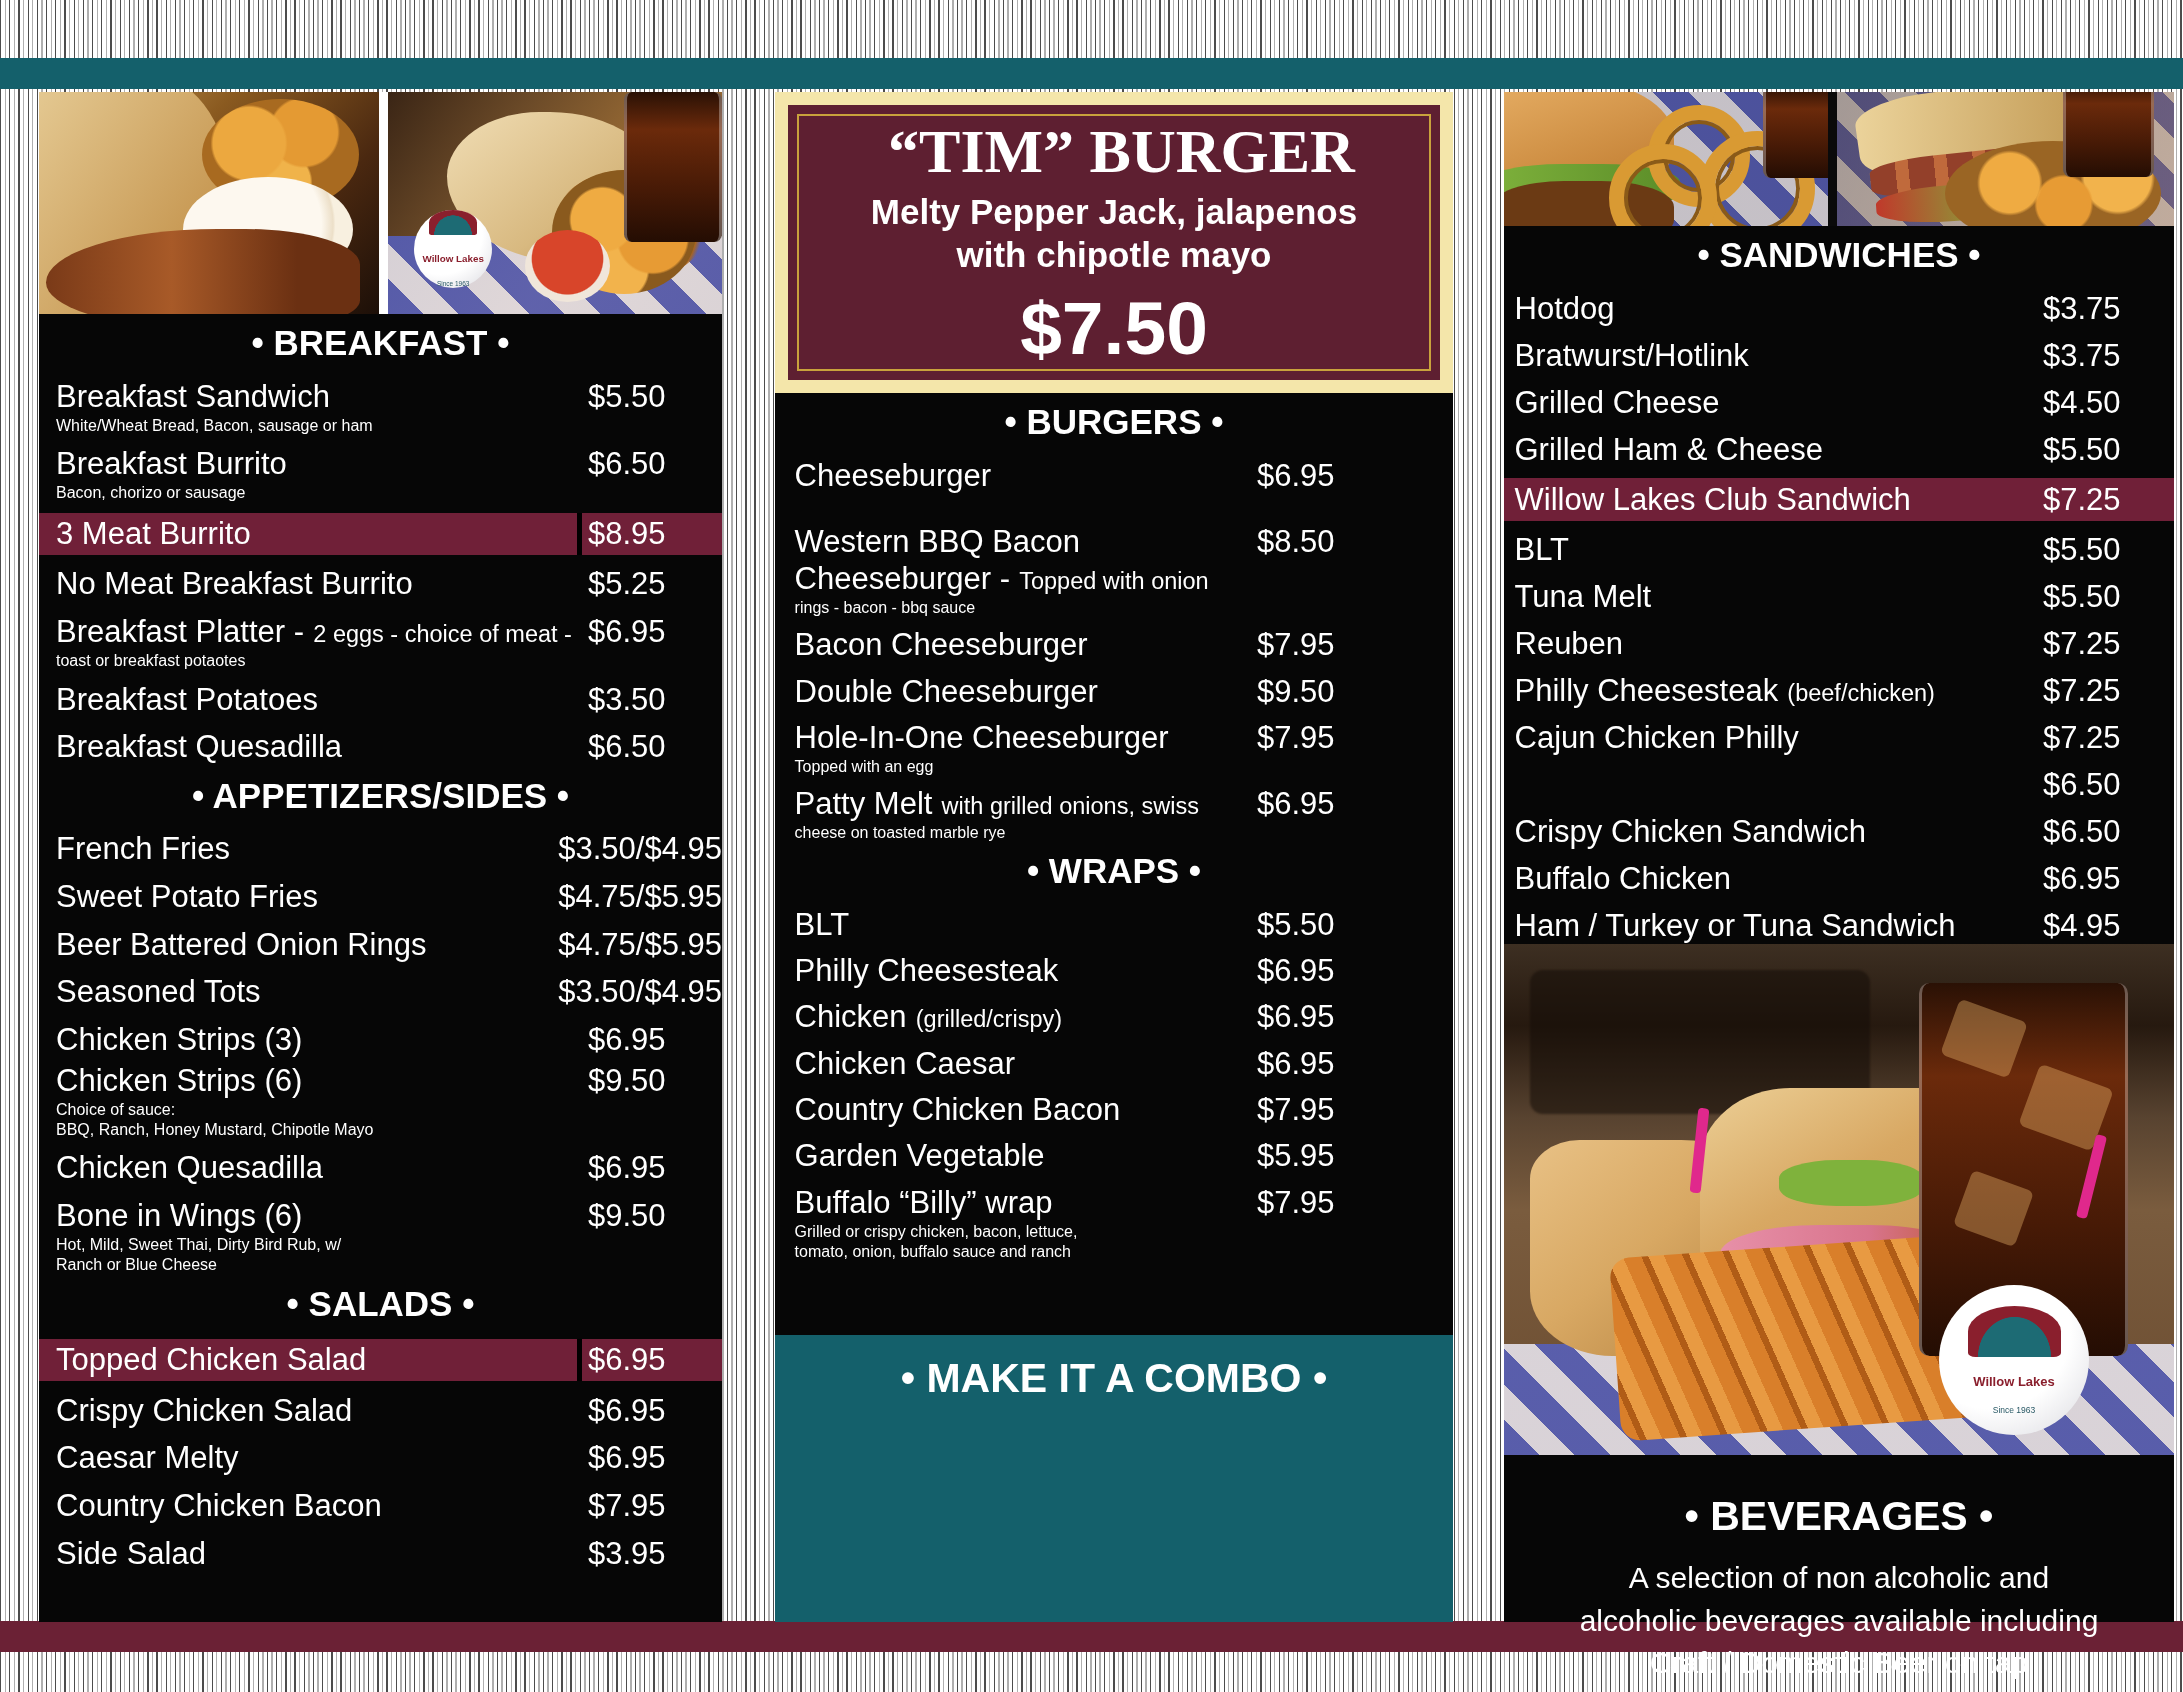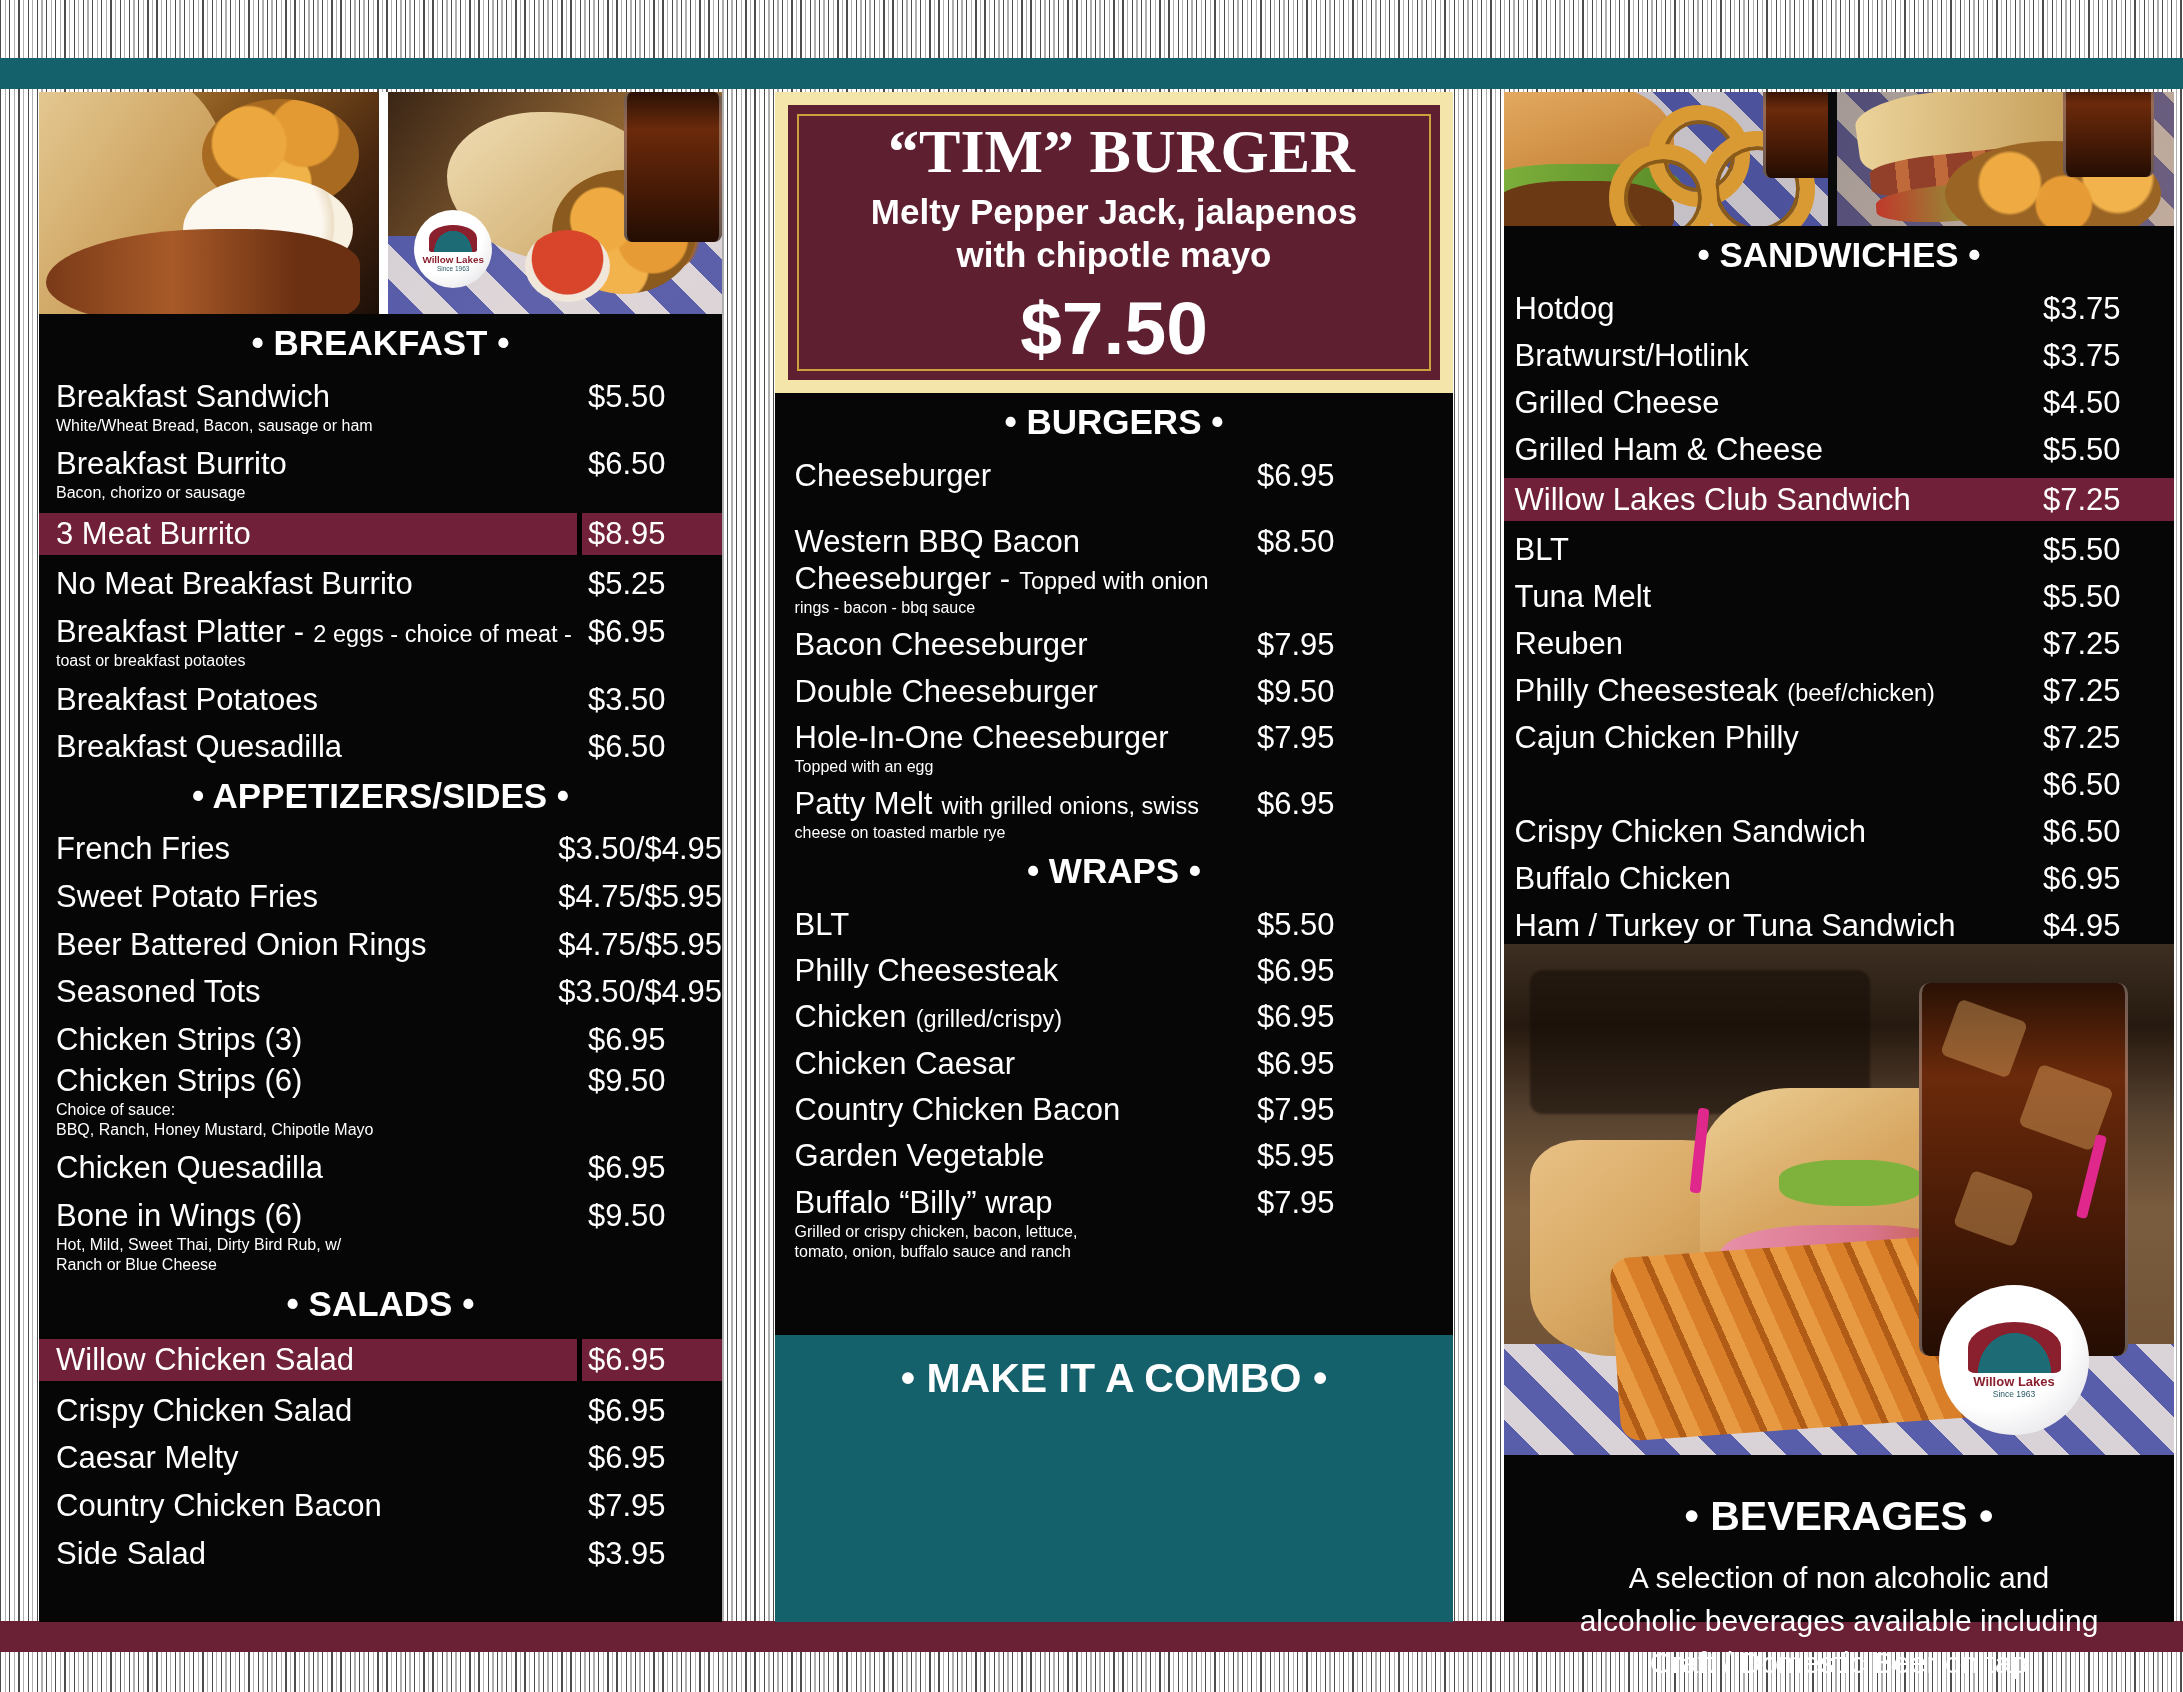--- a/index.html
+++ b/index.html
@@ -26,21 +26,21 @@
   .checker{position:absolute;left:0;right:0;bottom:0;
     background:repeating-linear-gradient(45deg,#5560c0 0 25px,#eceaf5 25px 50px);opacity:.85;}
   .blob{position:absolute;border-radius:50%;}
   .cola{position:absolute;background:linear-gradient(180deg,#2a1105 0%,#6b2a0b 25%,#471a06 65%,#240d03 100%);
     border-left:3.9px solid rgba(255,255,255,.3);border-right:3.9px solid rgba(255,255,255,.3);border-radius:7.8px;}
   .ice{position:absolute;background:rgba(255,200,120,.35);border-radius:6.5px;transform:rotate(20deg);}
   .ring{position:absolute;border-radius:50%;border:15.7px solid #d99a33;box-shadow:0 0 0 3.9px #8a5a18 inset;}
   .fries{position:absolute;background:repeating-linear-gradient(70deg,#d97f2a 0 17px,#b05c16 17px 23.5px,#e89a42 23.5px 38px);border-radius:19.6px;transform:rotate(-4deg);}
   .pick{position:absolute;width:10.5px;height:85px;background:#e0288c;border-radius:3.9px;}
   .golf-ball{position:absolute;background:radial-gradient(circle at 35% 30%,#ffffff 0 55%,#d8d8de 100%);
-    border-radius:50%;display:flex;flex-direction:column;align-items:center;justify-content:center;text-align:center;color:#8a1f2d;}
+    border-radius:50%;display:flex;flex-direction:column;align-items:center;justify-content:center;text-align:center;color:#8a1f2d;gap:16px;}
   .golf-ball .gb-arc{width:62%;height:34%;background:radial-gradient(ellipse at 50% 100%,#1d6b74 0 55%,#8a1f2d 56% 100%);border-radius:50% 50% 8% 8%;margin-bottom:2.6px;}
   .golf-ball .gb1{font-weight:bold;font-size:13px;line-height:1.05;}
   .golf-ball .gb2{font-size:8.5px;color:#2a5a66;line-height:1.2;}
   .golf-ball.small .gb1{font-size:9.8px;}
   .golf-ball.small .gb2{font-size:6.5px;}
   .salsa{position:absolute;background:radial-gradient(circle at 50% 40%,#d8452a 0 58%,#f0e6da 60% 100%);border-radius:50%;}
 
   
   .sec-h{font-weight:bold;font-size:35px;text-align:center;margin:9.2px 0 14.4px;letter-spacing:0;}
   .menu-col{position:absolute;left:0;right:0;overflow:hidden;}
@@ -232,21 +232,21 @@
               <div class="d">Ranch or Blue Cheese</div>
             </div>
             <div class="pr">$9.50</div>
           </div>
         </div>
       <h2 class="sec-h">• SALADS •</h2>
       <div>
 
       <div class="row hl">
             <div class="nm">
-              <div class="l1"><span class="n">Willow Chicken Salad</span></div>
+              <div class="l1"><span class="n">Topped Chicken Salad</span></div>
             </div>
             <div class="pr">$6.95</div>
           </div>
           <div class="row">
             <div class="nm">
               <div class="l1"><span class="n">Crispy Chicken Salad</span></div>
             </div>
             <div class="pr">$6.95</div>
           </div>
           <div class="row">

